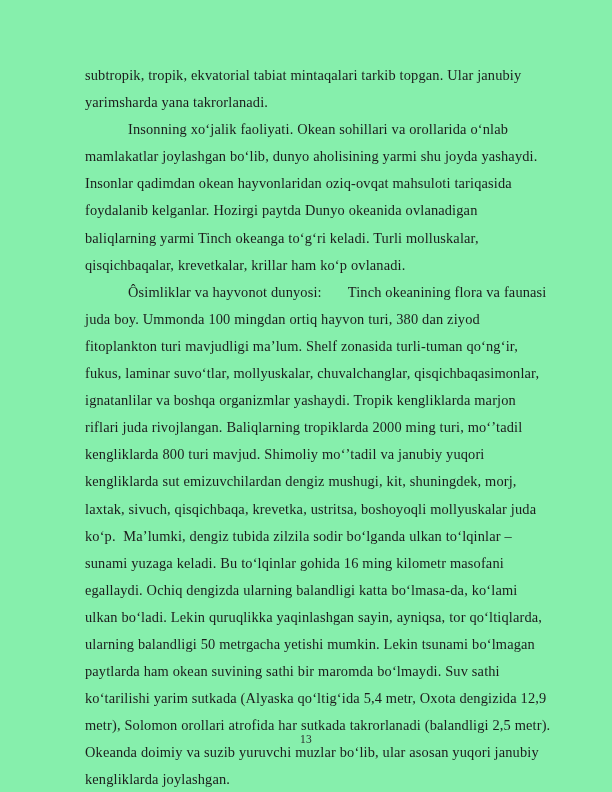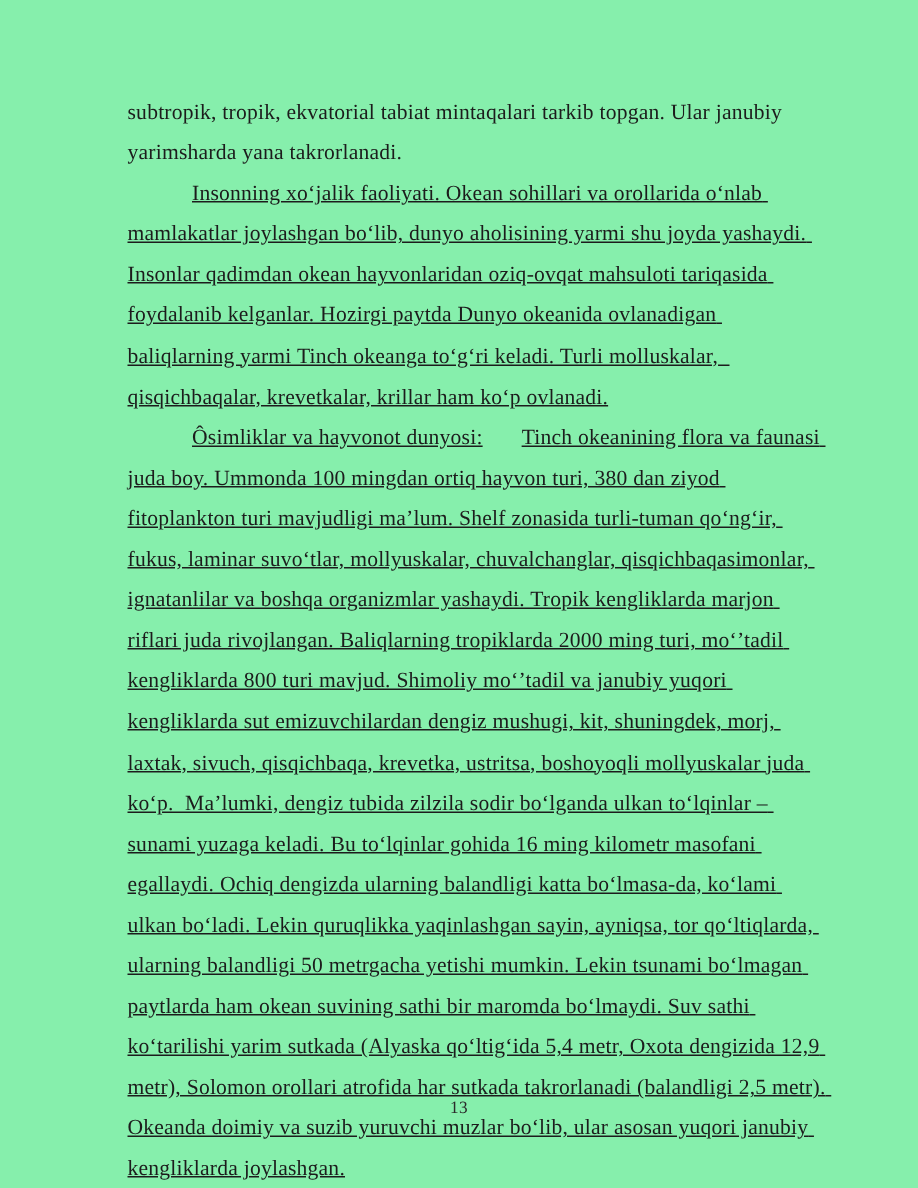--- a/index.html
+++ b/index.html
@@ -34,21 +34,20 @@
     font-size: 14.4px;
     line-height: 27.1px;
     text-align: left;
     text-indent: 0;
     letter-spacing: 0.01em;
     word-spacing: 0.005em;
     white-space: pre-wrap;
   }
   .para.indent {
     text-indent: 43px;
-    text-decoration: underline;
   }
   .tabgap {
     display: inline-block;
     width: 26px;
   }
   .footer {
     position: absolute;
     left: 0;
     top: 729px;
     width: 612px;

